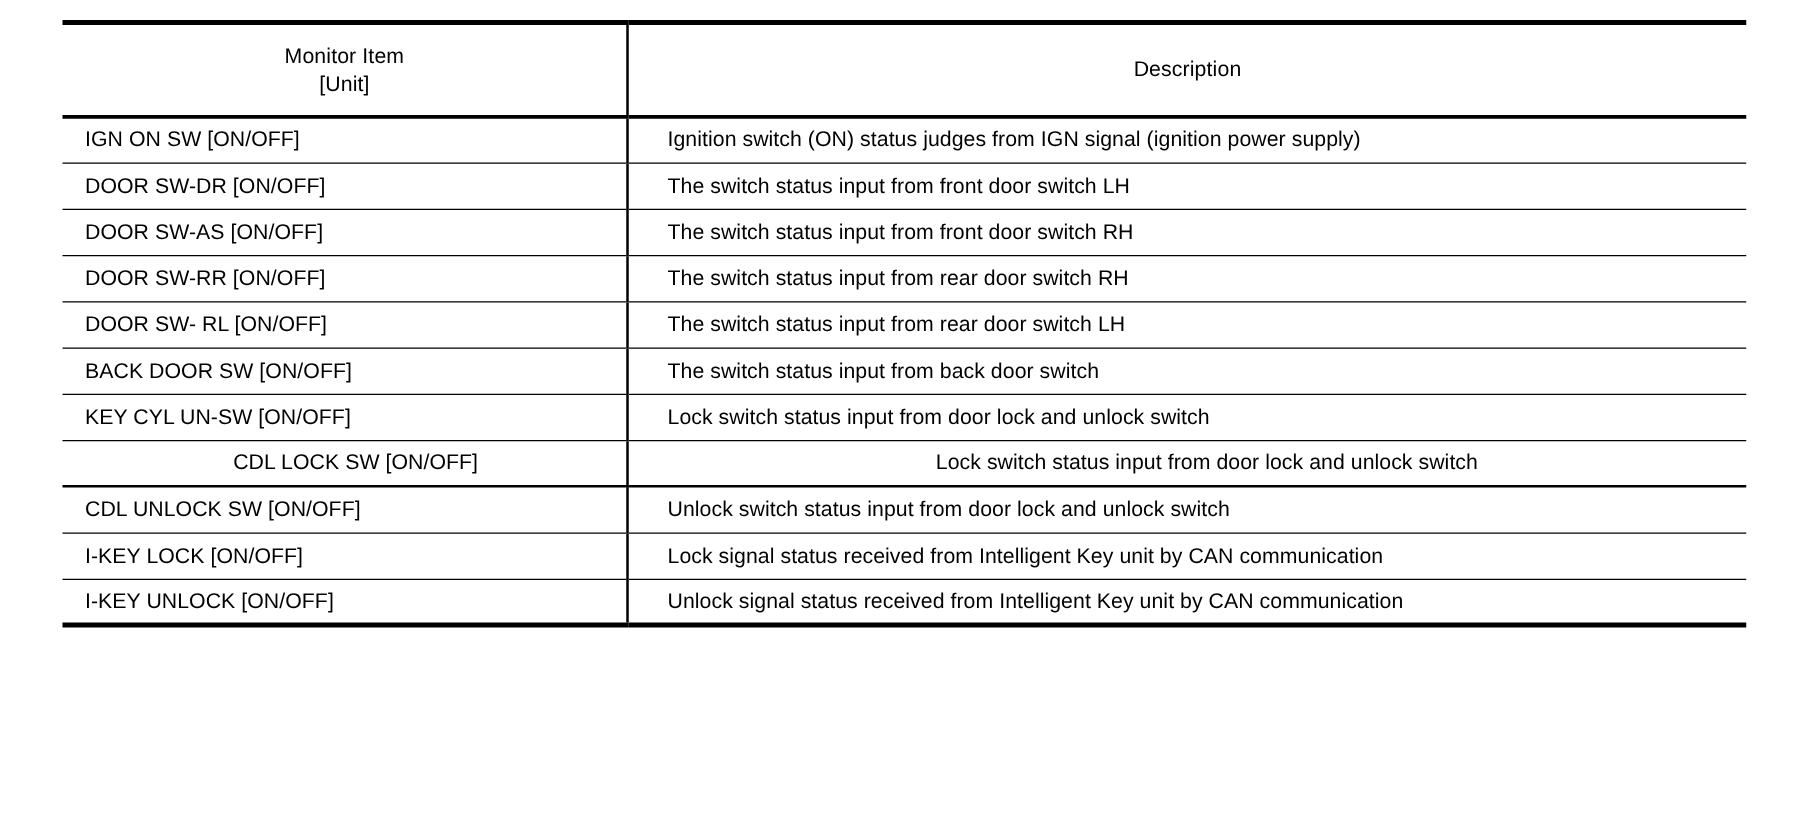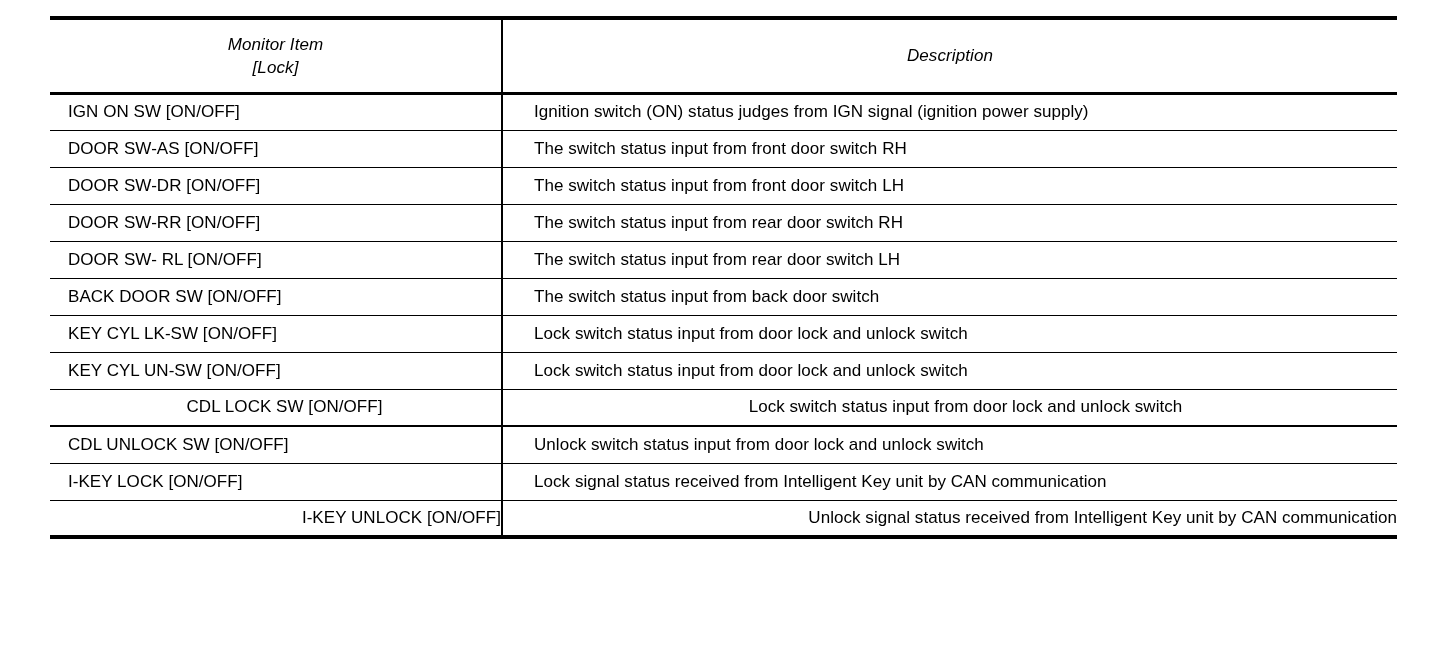--- a/index.html
+++ b/index.html
@@ -39,21 +39,20 @@
     background: #ffffff;
   }
 
   
   col.col-item { width: 452px; }
   col.col-desc { width: 895px; }
 
   
   thead tr.header-row {
     height: 75px;
-    font-style: italic;
   }
   thead th {
     border-top: 4px solid #000;
     border-bottom: 3px solid #000;
     padding: 0;
     vertical-align: middle;
     font-weight: normal;
     font-size: 17px;
     line-height: 23px;
     letter-spacing: 0.1px;
@@ -93,70 +92,65 @@
 
   
   tbody tr.section-break td {
     border-bottom-width: 2.4px;
     text-align: center;
   }
 
   
   tbody tr.last-row td {
     border-bottom: 4px solid #000;
-    text-align: right;
   }
 </style>
 </head>
 <body>
 
 <div class="page">
   <div class="table-wrap">
     <table class="monitor-table">
       <colgroup>
         <col class="col-item">
         <col class="col-desc">
       </colgroup>
       <thead>
         <tr class="header-row">
           <th class="th-item">
             <span class="hdr-line1">Monitor Item</span>
-            <span class="hdr-line2">[Lock]</span>
+            <span class="hdr-line2">[Unit]</span>
           </th>
           <th class="th-desc">Description</th>
         </tr>
       </thead>
       <tbody id="table-body">
           <tr>
             <td class="cell-item">IGN ON SW [ON/OFF]</td>
             <td class="cell-desc">Ignition switch (ON) status judges from IGN signal (ignition power supply)</td>
           </tr>
           <tr>
+            <td class="cell-item">DOOR SW-DR [ON/OFF]</td>
+            <td class="cell-desc">The switch status input from front door switch LH</td>
+          </tr>
+          <tr>
             <td class="cell-item">DOOR SW-AS [ON/OFF]</td>
             <td class="cell-desc">The switch status input from front door switch RH</td>
-          </tr>
-          <tr>
-            <td class="cell-item">DOOR SW-DR [ON/OFF]</td>
-            <td class="cell-desc">The switch status input from front door switch LH</td>
           </tr>
           <tr>
             <td class="cell-item">DOOR SW-RR [ON/OFF]</td>
             <td class="cell-desc">The switch status input from rear door switch RH</td>
           </tr>
           <tr>
             <td class="cell-item">DOOR SW- RL [ON/OFF]</td>
             <td class="cell-desc">The switch status input from rear door switch LH</td>
           </tr>
           <tr>
             <td class="cell-item">BACK DOOR SW [ON/OFF]</td>
             <td class="cell-desc">The switch status input from back door switch</td>
-          </tr>
-          <tr>
-            <td class="cell-item">KEY CYL LK-SW [ON/OFF]</td>
-            <td class="cell-desc">Lock switch status input from door lock and unlock switch</td>
           </tr>
           <tr>
             <td class="cell-item">KEY CYL UN-SW [ON/OFF]</td>
             <td class="cell-desc">Lock switch status input from door lock and unlock switch</td>
           </tr>
           <tr class="section-break">
             <td class="cell-item">CDL LOCK SW [ON/OFF]</td>
             <td class="cell-desc">Lock switch status input from door lock and unlock switch</td>
           </tr>
           <tr>

